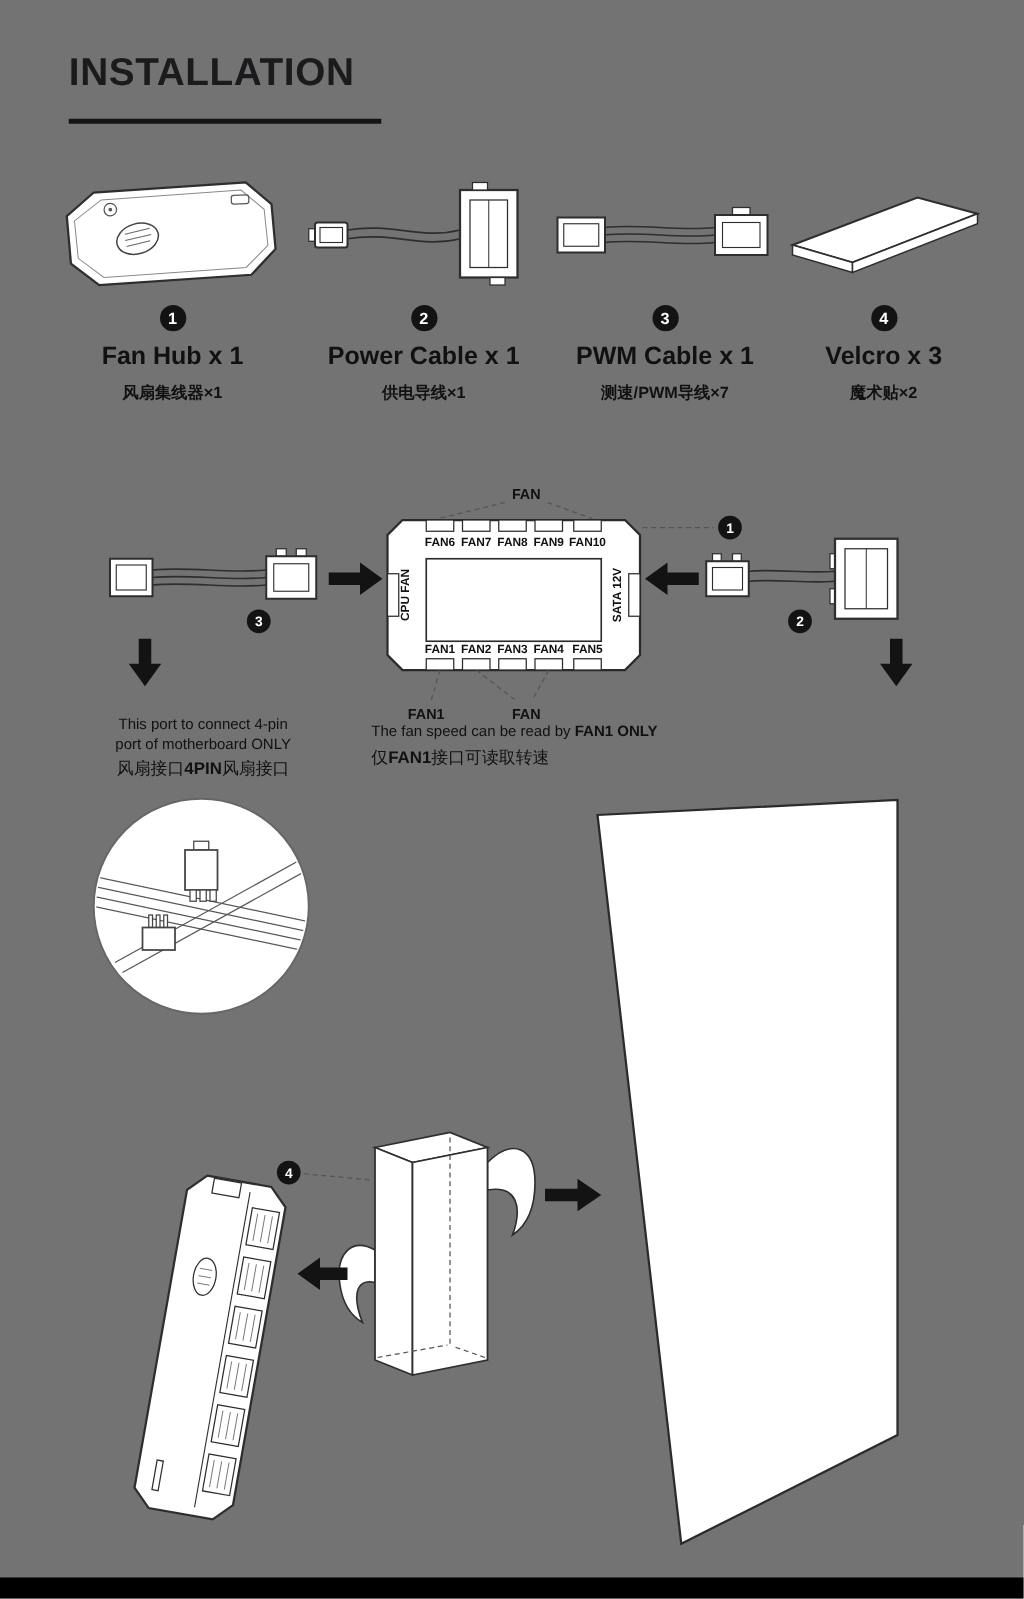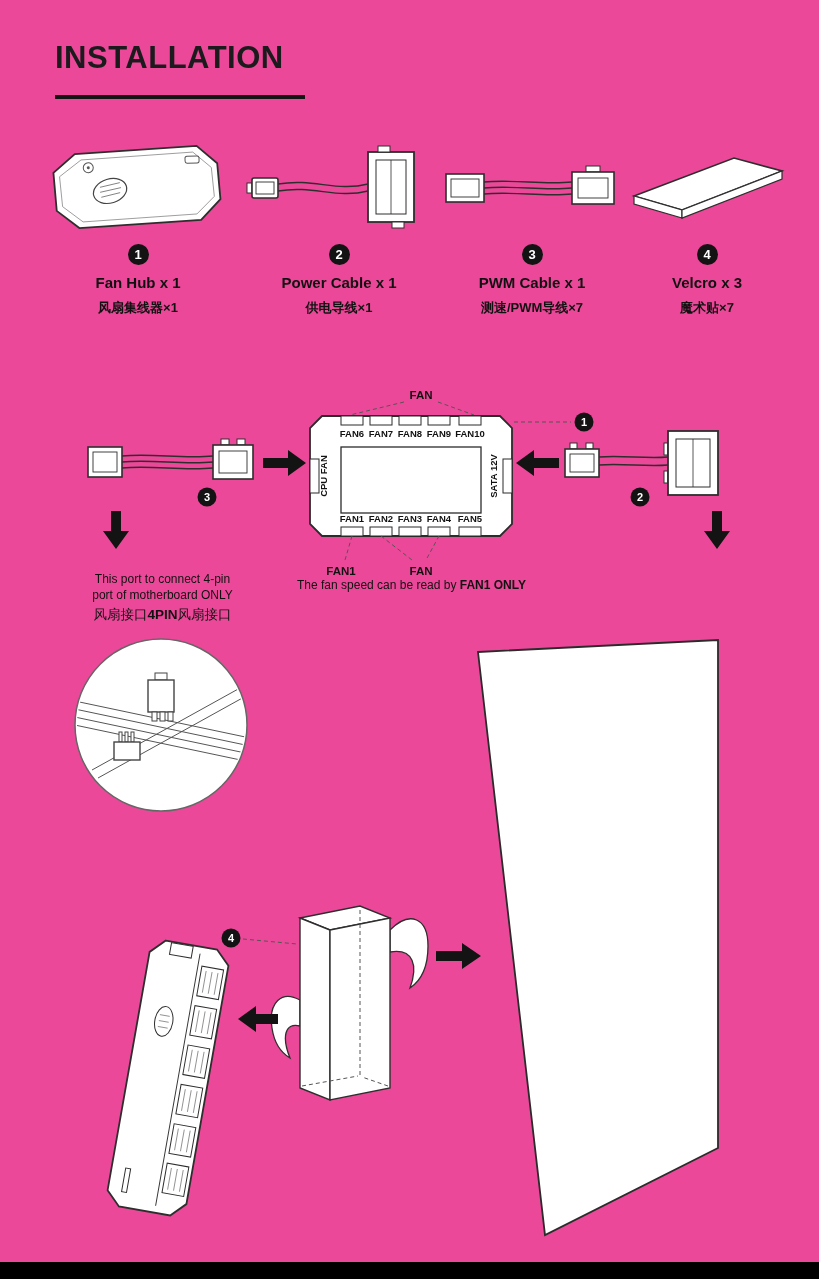--- a/index.html
+++ b/index.html
@@ -1,35 +1,35 @@
 <!DOCTYPE html>
 <html><head>
 <meta charset="utf-8">
 <style>
   html,body { margin:0; padding:0; background:#ffffff; }
   .page {
-    position:relative; width:819px; height:1279px; background:#ec4899;
+    position:relative; width:819px; height:1279px; background:#737373;
     font-family:"Liberation Sans","DejaVu Sans",sans-serif; overflow:hidden; color:#111;text-decoration:underline;
   }
   .abs { position:absolute; }
 
   
   .title { position:absolute; left:55px; top:40px; margin:0; font-size:31px; font-weight:bold;
            color:#1b1b1d; letter-spacing:.5px; }
   .title-rule { position:absolute; left:55px; top:95px; width:250px; height:4px; background:#141414; }
 
   
   .parts-row { position:absolute; left:35px; top:136px; width:752px; display:flex; }
   .part { display:flex; flex-direction:column; align-items:center; }
   .part.p1 { width:206px; } .part.p2 { width:196px; } .part.p3 { width:190px; } .part.p4 { width:160px; }
   .part-art { height:104px; display:flex; align-items:center; justify-content:center; }
   .badge { width:21px; height:21px; border-radius:50%; background:#131313; color:#fff;
            font-size:13px; font-weight:bold; display:flex; align-items:center; justify-content:center; }
   .part .badge { margin:4px 0 9px 0; }
-  .part-en { font-size:15px; font-weight:bold; }
+  .part-en { font-size:20px; font-weight:bold; }
   .part-zh { font-size:13px; font-weight:bold; margin-top:8px; }
 
   
   .note { position:absolute; font-size:12px; line-height:1.3; }
   .note .zh { font-size:13.5px; margin-top:3px; }
   .note .b { font-weight:bold; }
   #note-pwm  { left:55px;  top:572px; width:215px;text-align:center; }
   #note-fan1 { left:297px; top:578px; width:280px; white-space:nowrap; }
   #note-sata { left:597px; top:582px; width:218px; }
 
@@ -121,21 +121,21 @@
         <svg width="170" height="100" viewBox="0 0 170 100">
           <g stroke="#2e2e2e" fill="#fff">
             <polygon points="12,58 112,20 160,33 60,72" stroke-width="1.6"></polygon>
             <polygon points="12,58 60,72 60,80 12,66" stroke-width="1.2"></polygon>
             <polygon points="60,72 160,33 160,41 60,80" stroke-width="1.2"></polygon>
           </g>
         </svg>
       </div>
       <span class="badge">4</span>
       <span class="part-en">Velcro x 3</span>
-      <span class="part-zh">魔术贴×7</span>
+      <span class="part-zh">魔术贴×2</span>
     </div>
   </div>
 
   <svg class="abs" style="left:0; top:385px;" width="819" height="215" viewBox="0 0 819 215">
 
     <text x="421" y="14" text-anchor="middle" class="blbl">FAN</text>
     <line x1="404" y1="17" x2="350" y2="30" class="dash"></line>
     <line x1="438" y1="17" x2="474" y2="30" class="dash"></line>
 
     <g stroke="#2b2b2b" fill="#fff">
@@ -223,20 +223,21 @@
   </svg>
 
   <div class="note" id="note-pwm">
     <div>This port to connect 4-pin</div>
     <div>port of motherboard ONLY</div>
     <div class="zh"><span>风扇接口</span><span class="b">4PIN</span><span>风扇接口</span></div>
   </div>
 
   <div class="note" id="note-fan1">
     <div><span>The fan speed can be read by </span><span class="b">FAN1 ONLY</span></div>
+    <div class="zh"><span>仅</span><span class="b">FAN1</span><span>接口可读取转速</span></div>
   </div>
 
 
   <svg class="abs" style="left:0; top:630px;" width="819" height="615" viewBox="0 0 819 615">
     <defs>
       <clipPath id="cclip">
           <circle cx="161" cy="95" r="84"></circle>
         </clipPath>
     </defs>
 

